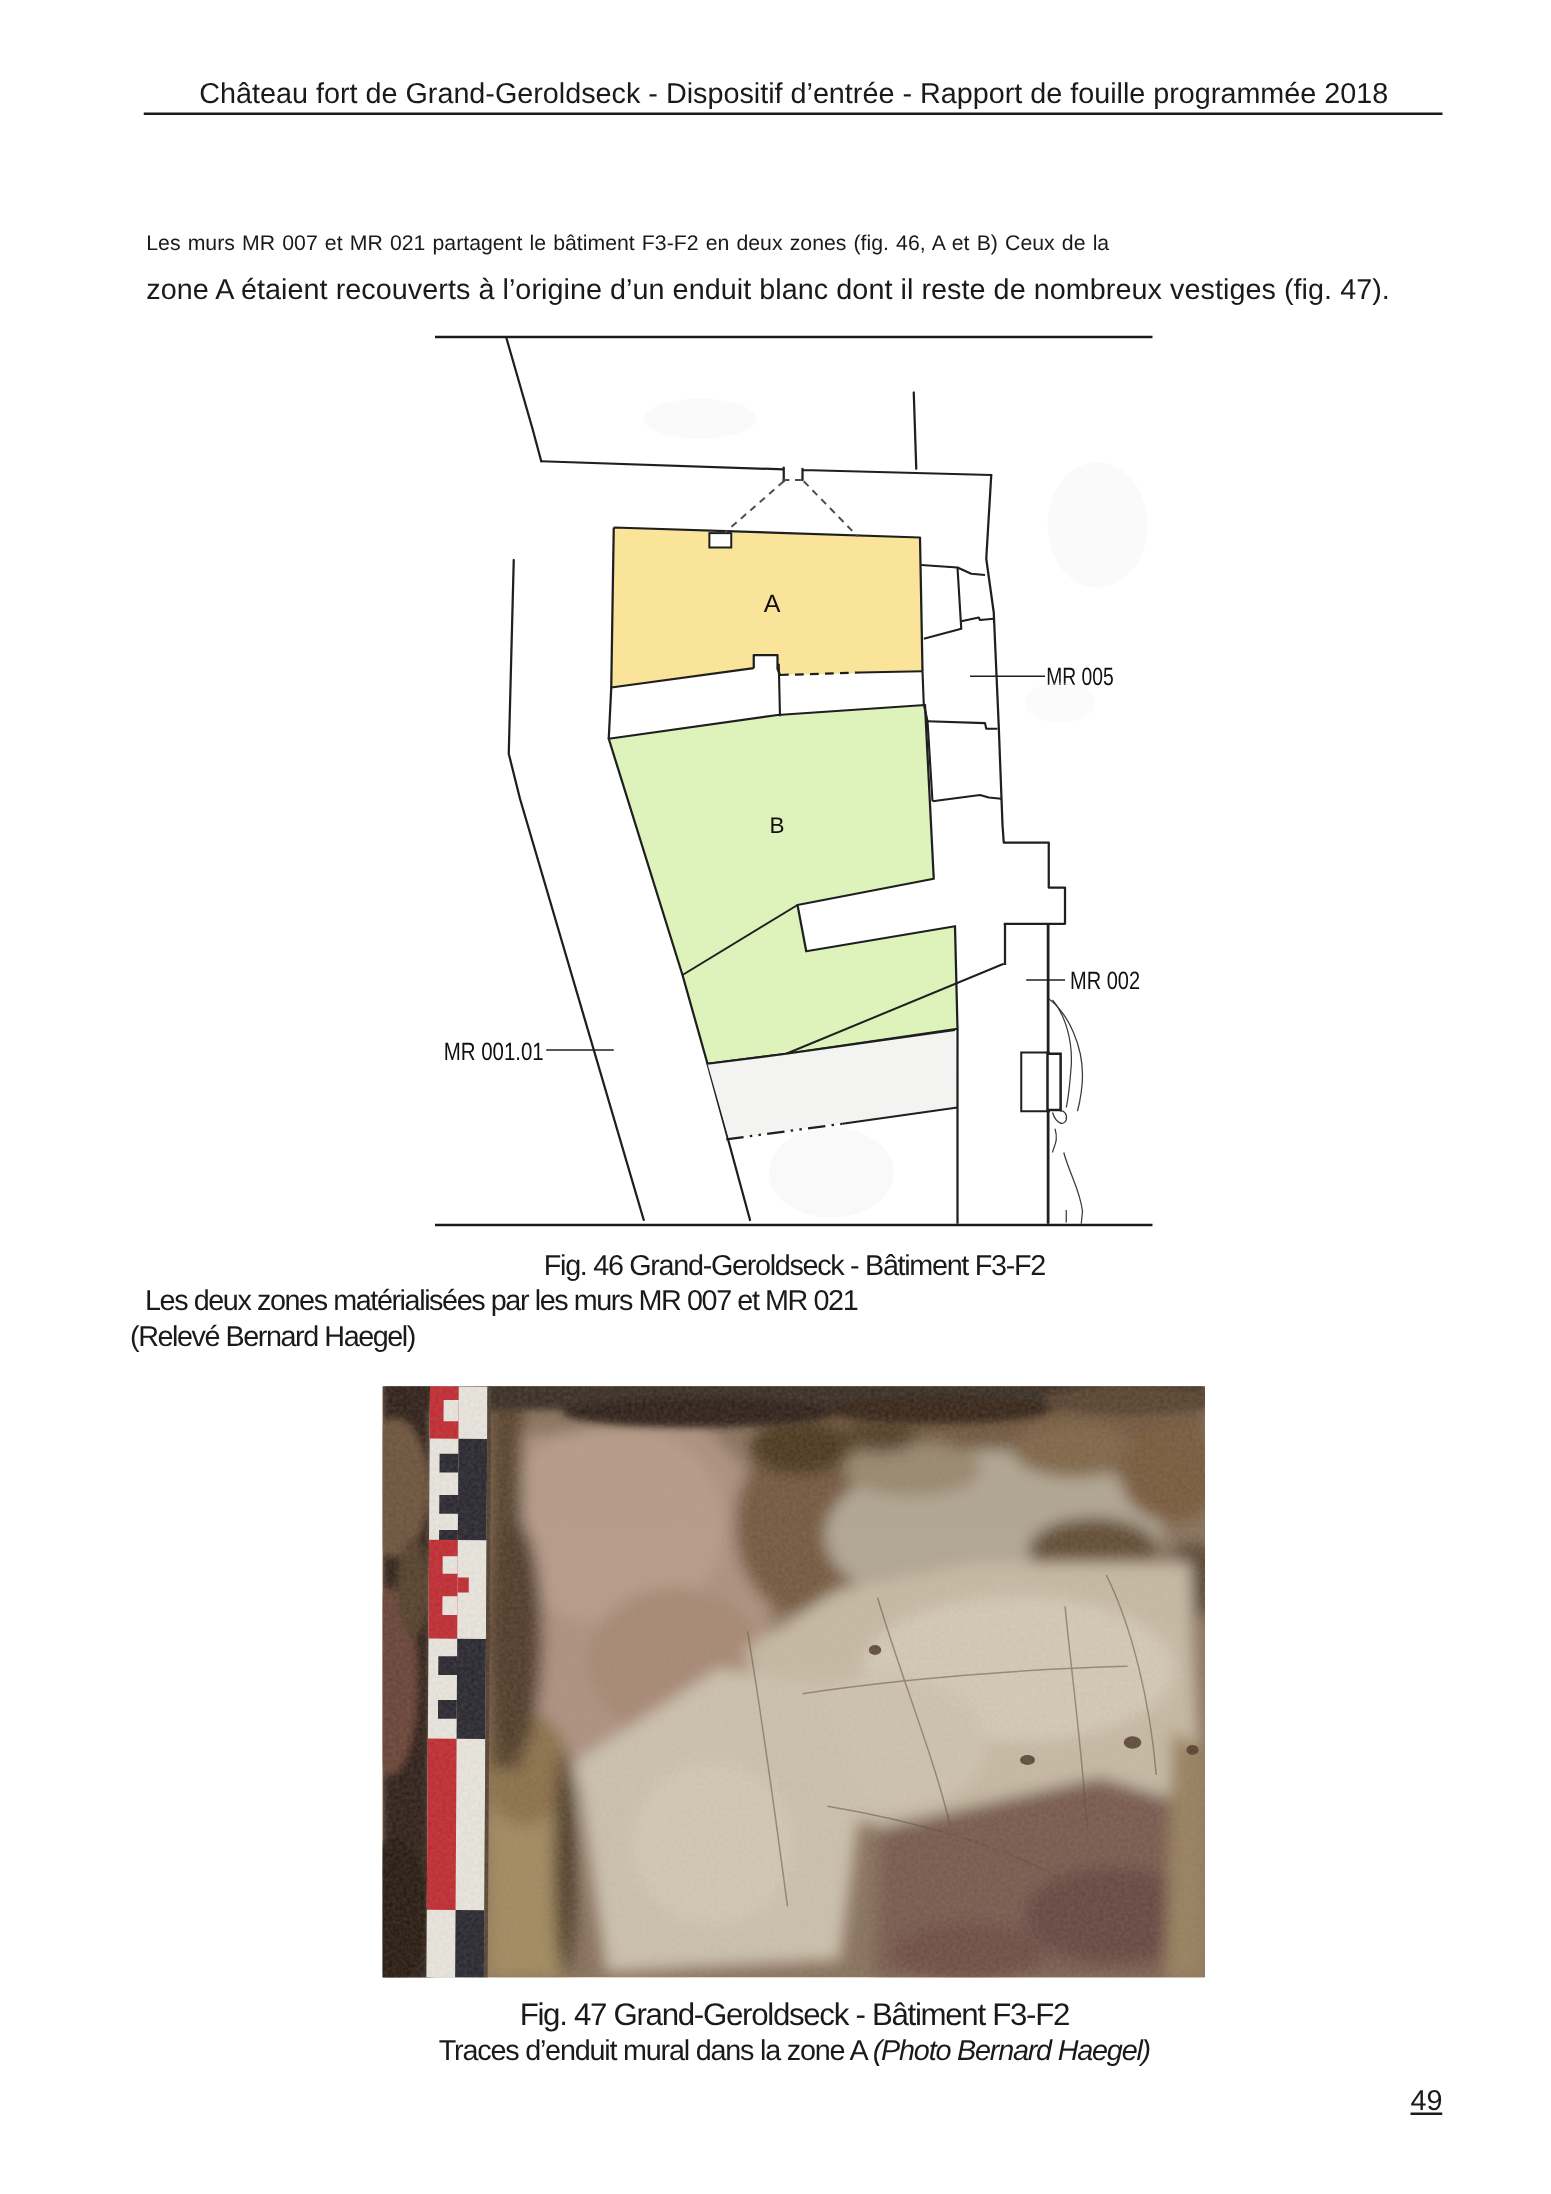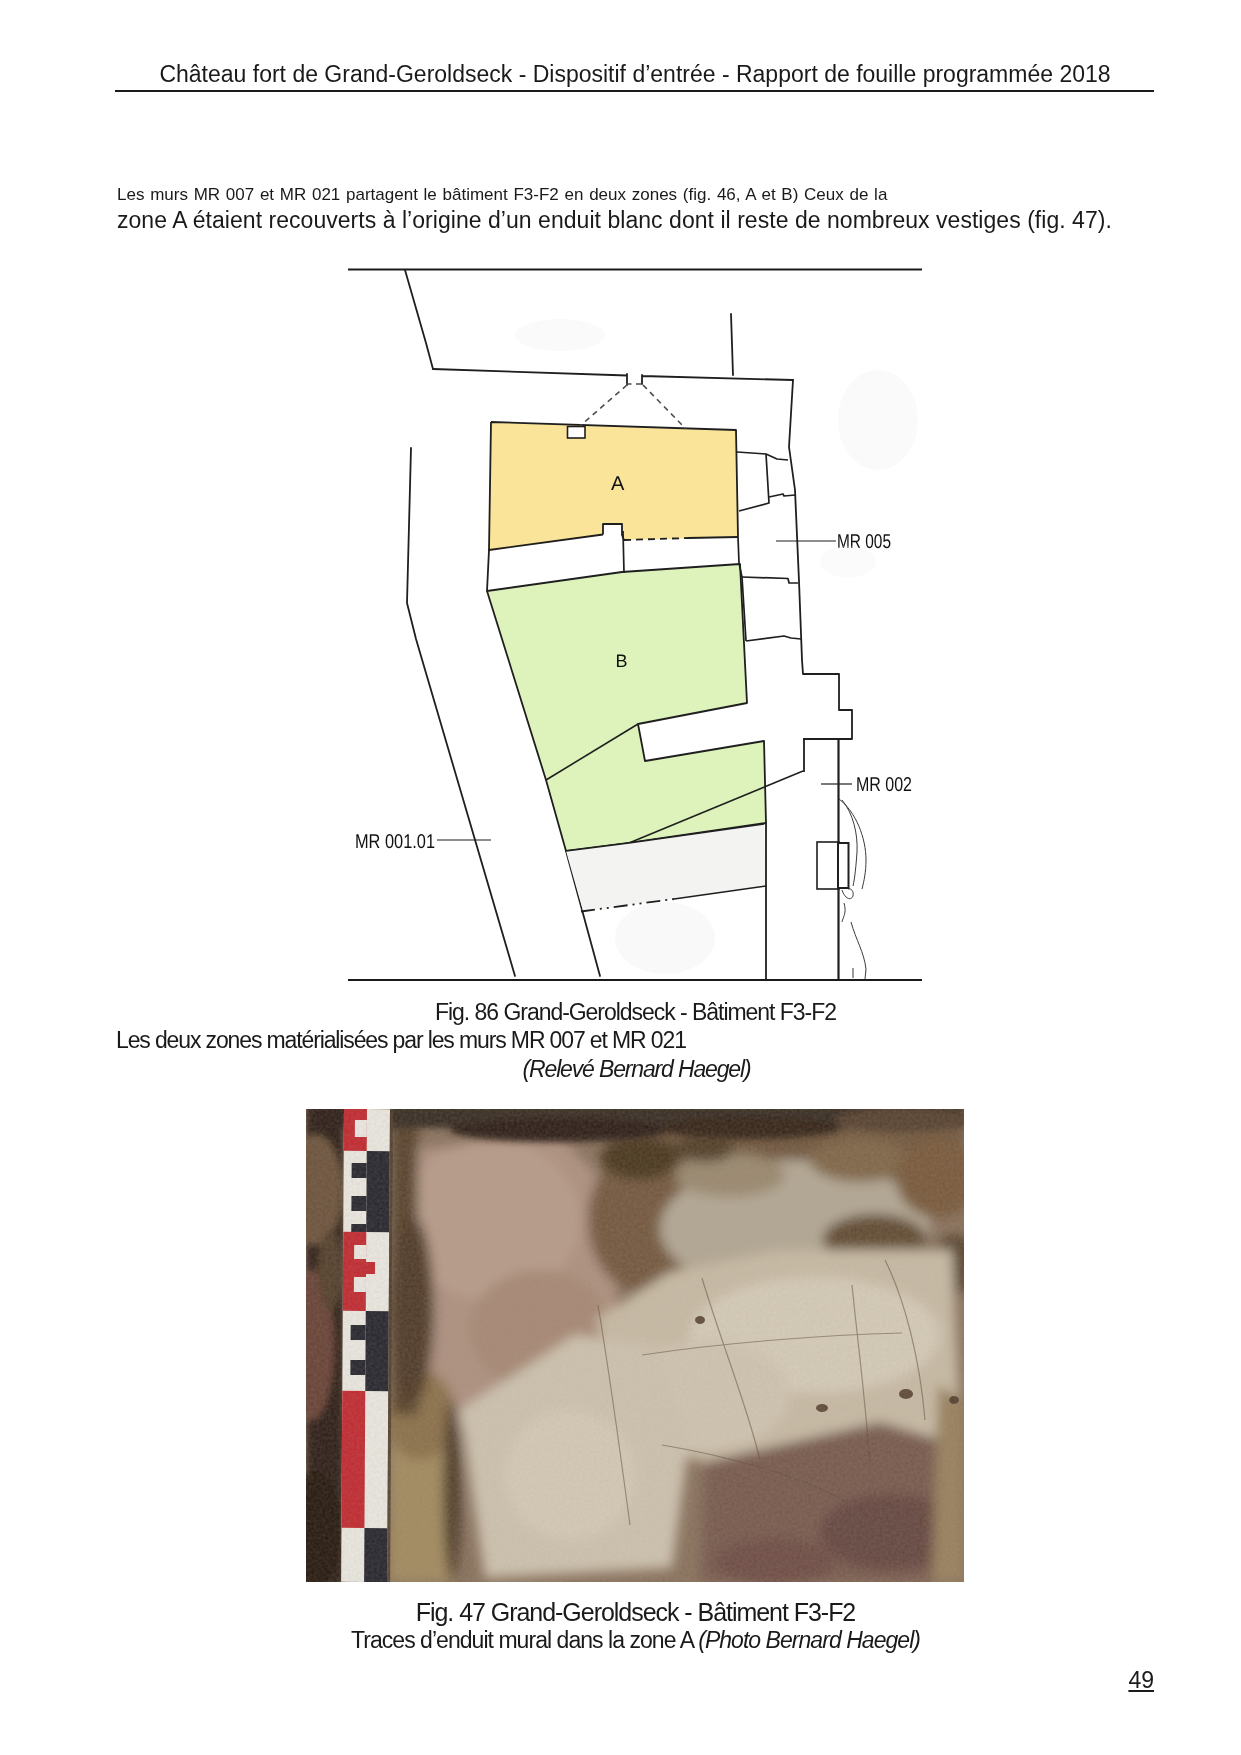--- a/index.html
+++ b/index.html
@@ -12,21 +12,21 @@
 </head>
 <body>
 <div id="page">
 
 <div class="abs" style="left:115px;top:60px;width:1040px;text-align:center;font-size:23px;line-height:29px;letter-spacing:0px;white-space:nowrap;">Château fort de Grand-Geroldseck - Dispositif d’entrée - Rapport de fouille programmée 2018</div>
 
 <div class="abs" style="left:115px;top:89.5px;width:1039px;height:2.2px;background:#1a1a1a;"></div>
 
 <div class="abs" style="left:117px;top:181px;width:1036px;font-size:17px;line-height:28.8px;letter-spacing:0px;word-spacing:1px;white-space:nowrap;">Les murs MR 007 et MR 021 partagent le bâtiment F3-F2 en deux zones (fig. 46, A et B) Ceux de la</div>
 
-<div class="abs" style="left:117px;top:206px;width:1036px;font-size:23px;line-height:28.8px;letter-spacing:0.04px;white-space:nowrap;">zone A étaient recouverts à l’origine d’un enduit blanc dont il reste de nombreux vestiges (fig. 47).</div>
+<div class="abs" style="left:117px;top:217px;width:1036px;font-size:23px;line-height:28.8px;letter-spacing:0.04px;white-space:nowrap;">zone A étaient recouverts à l’origine d’un enduit blanc dont il reste de nombreux vestiges (fig. 47).</div>
 
 <svg class="abs" style="left:0;top:0;font-family:'Liberation Sans',sans-serif;" width="1241" height="1755" viewBox="0 0 1241 1755">
 
   <line x1="348" y1="269.5" x2="922" y2="269.5" stroke="#1a1a1a" stroke-width="2"></line>
 
   <line x1="348" y1="980" x2="922" y2="980" stroke="#1a1a1a" stroke-width="2"></line>
 
   <g fill="none" stroke="#1f1f1f" stroke-width="1.8" stroke-linecap="round" stroke-linejoin="round">
 
     <path d="M405,270 L426,343 L433,369"></path>
@@ -239,25 +239,25 @@
           <feGaussianBlur stdDeviation="3"></feGaussianBlur>
         </filter>
     <filter id="grain" x="0%" y="0%" width="100%" height="100%">
       <feTurbulence type="fractalNoise" baseFrequency="0.35" numOctaves="3" seed="7" result="n"></feTurbulence>
       <feColorMatrix in="n" type="matrix" values="0 0 0 0 0.45  0 0 0 0 0.38  0 0 0 0 0.30  0 0 0 1 0"></feColorMatrix>
       <feComposite operator="in" in2="SourceGraphic"></feComposite>
     </filter>
   </defs>
 </svg>
 
-<div class="abs" style="left:116px;top:998px;width:1039px;text-align:center;font-size:23px;line-height:28.3px;letter-spacing:-1.04px;white-space:nowrap;">Fig. 86 Grand-Geroldseck - Bâtiment F3-F2</div>
+<div class="abs" style="left:116px;top:998px;width:1039px;text-align:center;font-size:23px;line-height:28.3px;letter-spacing:-1.04px;white-space:nowrap;">Fig. 46 Grand-Geroldseck - Bâtiment F3-F2</div>
 
 <div class="abs" style="left:116px;top:1026.3px;width:1039px;text-align:left;font-size:23px;line-height:28.3px;letter-spacing:-1.13px;white-space:nowrap;">Les deux zones matérialisées par les murs MR 007 et MR 021</div>
 
-<div class="abs" style="left:117px;top:1054.6px;width:1039px;text-align:center;font-size:23px;line-height:28.3px;letter-spacing:-1.15px;white-space:nowrap;font-style:italic;">(Relevé Bernard Haegel)</div>
+<div class="abs" style="left:104px;top:1054.6px;width:1039px;font-size:23px;line-height:28.3px;letter-spacing:-1.15px;white-space:nowrap;">(Relevé Bernard Haegel)</div>
 
 <div class="abs" style="left:116px;top:1598px;width:1039px;text-align:center;font-size:25px;line-height:28.3px;letter-spacing:-1.04px;white-space:nowrap;">Fig. 47 Grand-Geroldseck - Bâtiment F3-F2</div>
 
 <div class="abs" style="left:116px;top:1626.3px;width:1039px;text-align:center;font-size:23px;line-height:28.3px;letter-spacing:-0.96px;white-space:nowrap;">Traces d’enduit mural dans la zone A <i>(Photo Bernard Haegel)</i></div>
 
 <div class="abs" style="left:1054px;top:1665.5px;width:100px;text-align:right;font-size:23px;line-height:29px;text-decoration:underline;">49</div>
 
 </div>
 
 </body></html>

